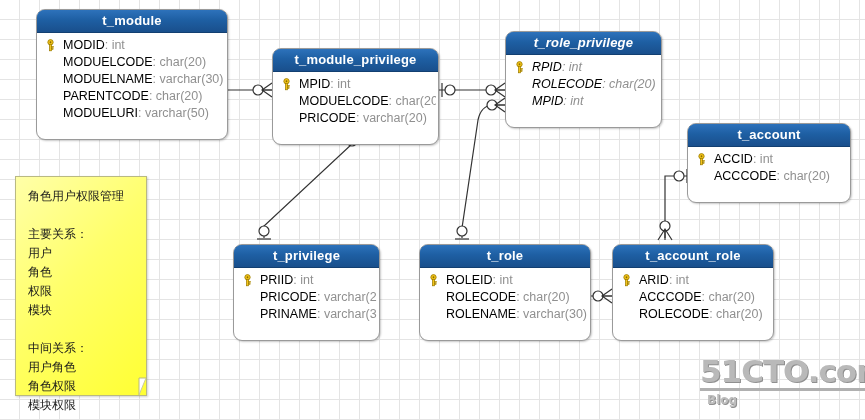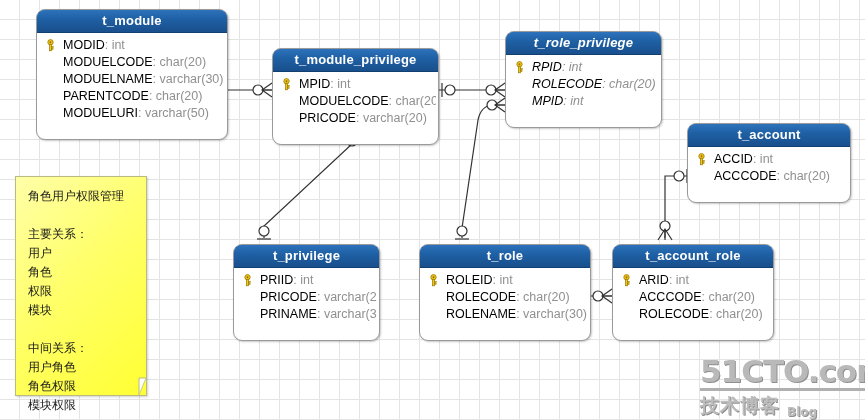--- a/index.html
+++ b/index.html
@@ -331,18 +331,17 @@
           <div class="field"><span class="fname">ACCCODE</span><span class="ftype">: </span><span class="ftype">char(20)</span></div>
           <div class="field"><span class="fname">ROLECODE</span><span class="ftype">: </span><span class="ftype">char(20)</span></div>
         </div>
       </div>
     </div>
 
   <div class="watermark" style="left:700px; top:356px;">
     <div class="wm-main">51CTO.com</div>
     <div class="wm-rule"></div>
     <div class="wm-row">
-      <div class="wm-sub">技术博客</div>
       <div class="wm-blog">Blog</div>
     </div>
   </div>
 
 </div>
 
 </body></html>

